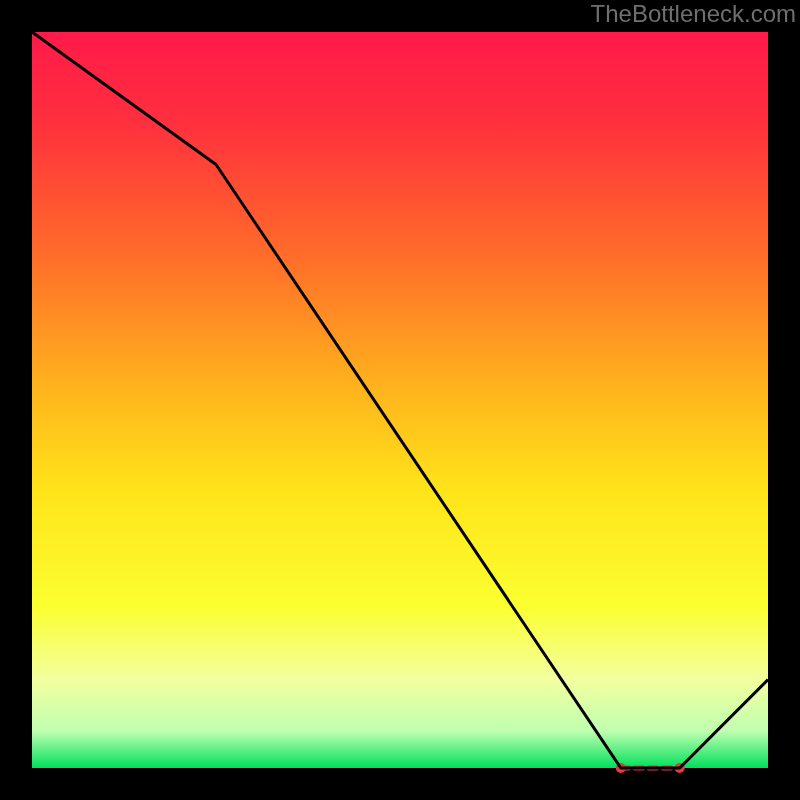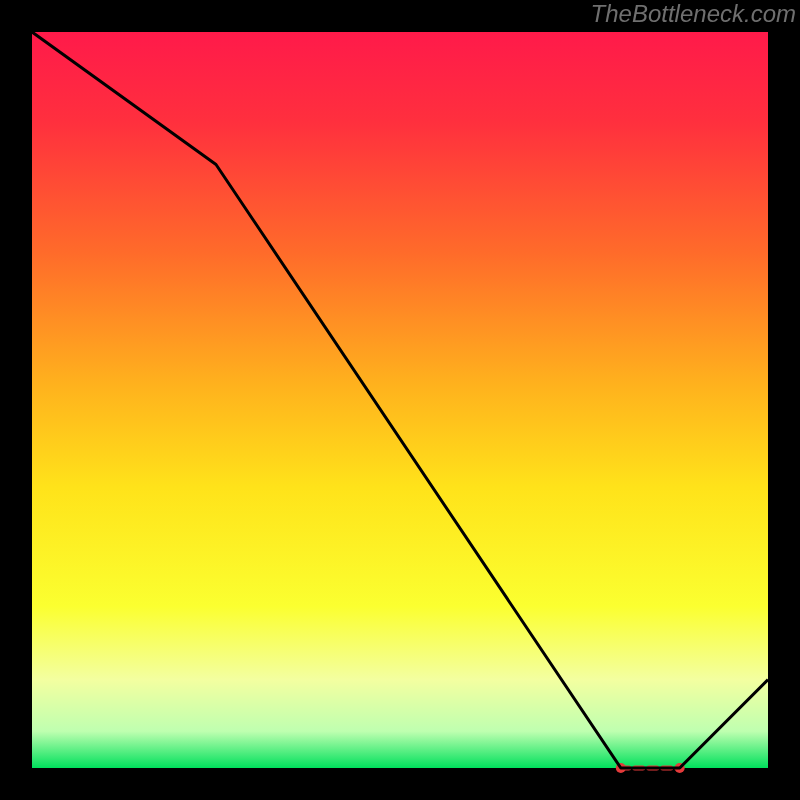--- a/index.html
+++ b/index.html
@@ -8,21 +8,20 @@
     width: 800px;
     height: 800px;
     background: #000;
     font-family: Arial, Helvetica, sans-serif;
     overflow: hidden;
   }
   .container {
     position: relative;
     width: 800px;
     height: 628px;
-    font-style: italic;
   }
   .watermark {
     position: absolute;
     top: 0;
     right: 4px;
     color: #6f6f6f;
     font-size: 24px;
     font-weight: 500;
     letter-spacing: 0;
     z-index: 5;

